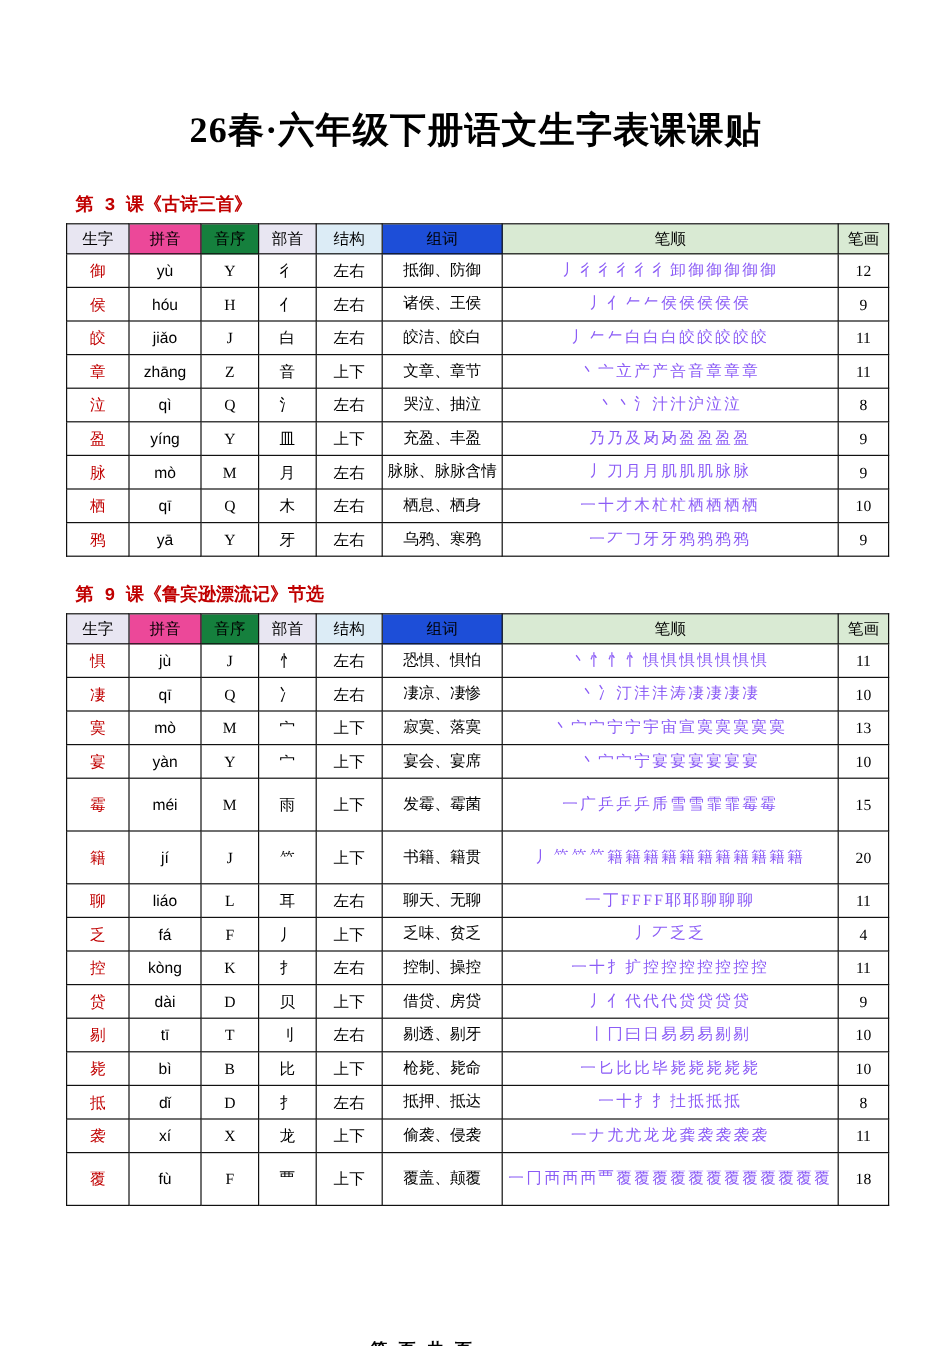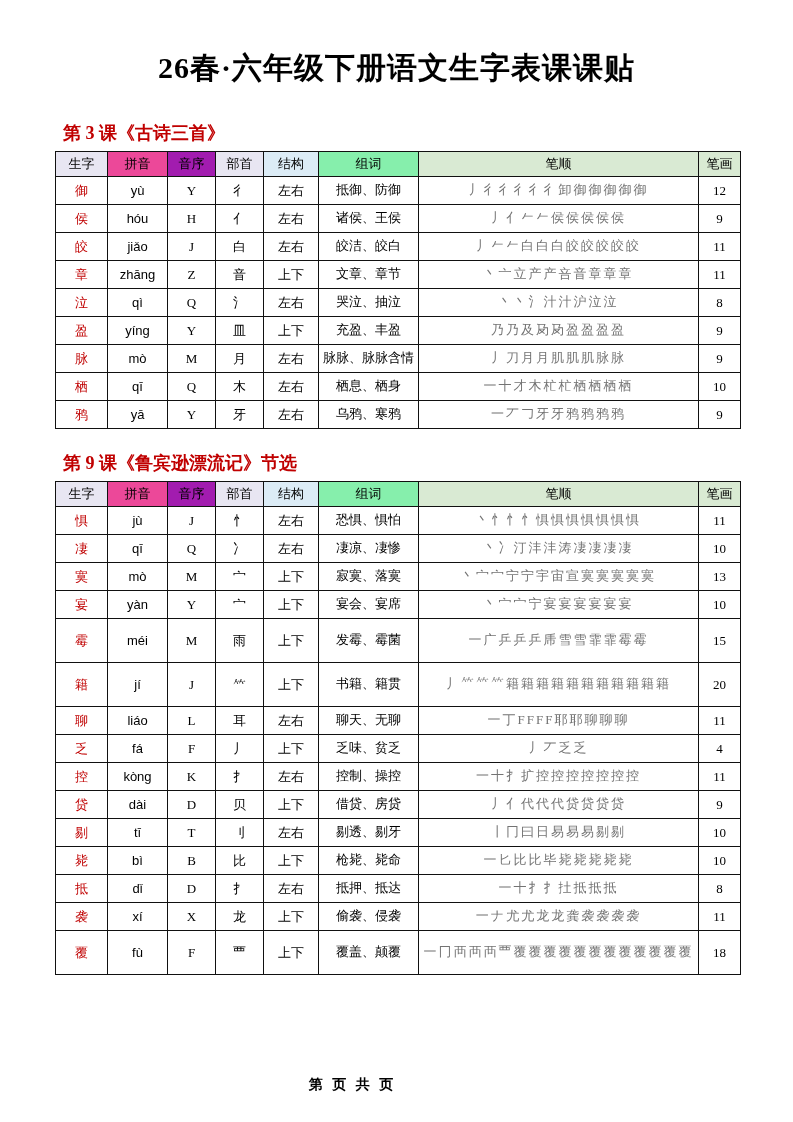--- a/index.html
+++ b/index.html
@@ -24,27 +24,28 @@
   }
   .doc-title {
     text-align: center;
     font-family: "Liberation Serif", serif;
     font-weight: bold;
     font-size: 30px;
     letter-spacing: 1px;
     padding-top: 48px;
     padding-bottom: 10px;
     color: #000;
+    margin-top: 40px;
   }
   .section {
     margin-top: 22px;
   }
   .section-heading {
-    font-family: Liberation Serif, serif;
-    font-size: 18px;
+    font-family: Liberation Mono, monospace;
+    font-size: 15px;
     font-weight: bold;
     color: #c00000;
     margin-left: 8px;
     margin-bottom: 6px;
   }
   table.zb {
     border-collapse: collapse;
     width: 685px;
     table-layout: fixed;
     font-family: "Liberation Serif", serif;
@@ -57,24 +58,24 @@
     font-size: 13px;
     font-weight: normal;
   }
   thead th {
     height: 24px;
     font-weight: bold;
     font-size: 14px;
   }
   .h-zi    { background: #e8e6f2; }
   .h-py    { background: #ec4899; }
-  .h-ys    { background: #a21caf; font-family: Liberation Mono, monospace; }
+  .h-ys    { background: #15803d; font-family: Liberation Mono, monospace; }
   .h-bs    { background: #e8e6f2; }
   .h-jg    { background: #dcecf6; }
-  .h-cz    { background: #86efac; }
+  .h-cz    { background: #1d4ed8; }
   .h-bshun { background: #d9ead3; }
   .h-bh    { background: #d9ead3; }
 
   col.c-zi    { width: 52px; }
   col.c-py    { width: 60px; }
   col.c-ys    { width: 48px; }
   col.c-bs    { width: 48px; }
   col.c-jg    { width: 55px; }
   col.c-cz    { width: 100px; }
   col.c-bshun { width: 280px; }
@@ -96,21 +97,21 @@
   }
   .cell-cz {
     font-size: 12.5px;
     line-height: 1.25;
     padding: 2px 3px;
   }
   .cell-bh { font-size: 13px; }
   .cell-bshun {
     text-align: left;
     padding: 1px 4px;
-    color: #737373;
+    color: #8b5cf6;
     font-size: 14px;
     line-height: 1.25;
     font-family: "Liberation Serif", serif;
     letter-spacing: 2px;
     white-space: normal;
     word-break: break-all;
     overflow: hidden;
   }
   .tall { height: 44px; }
   .footer {

